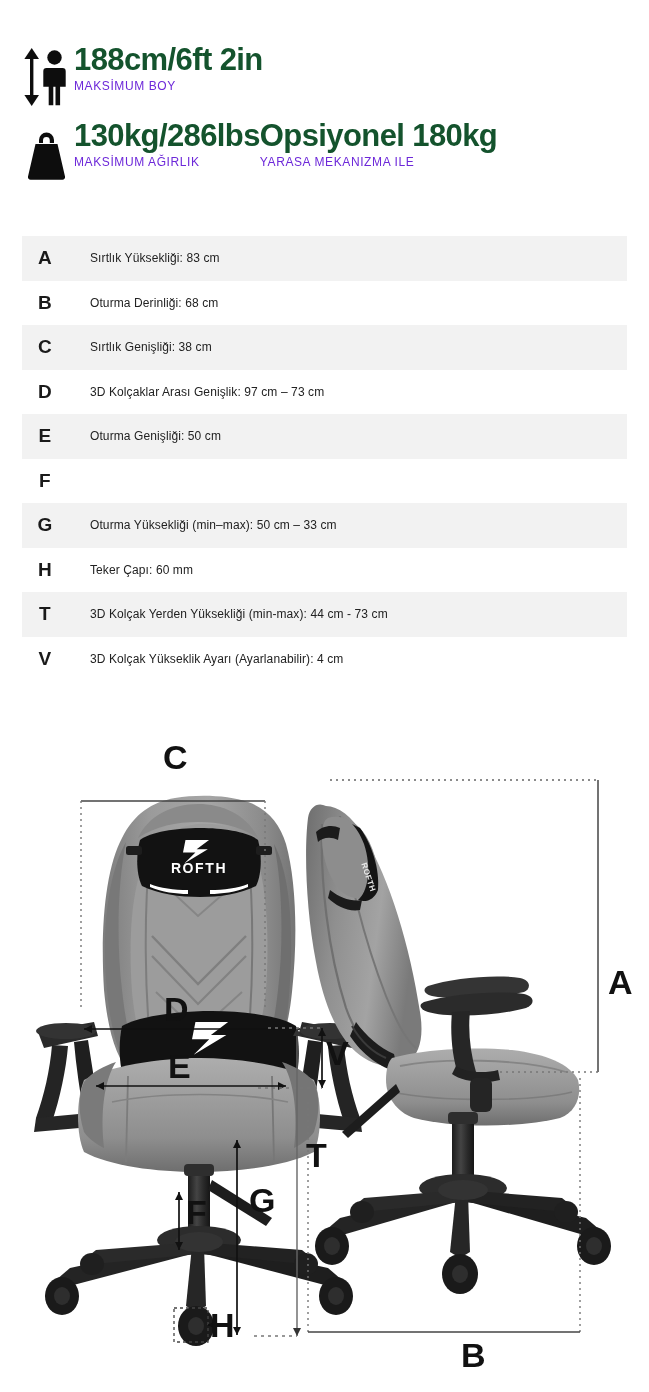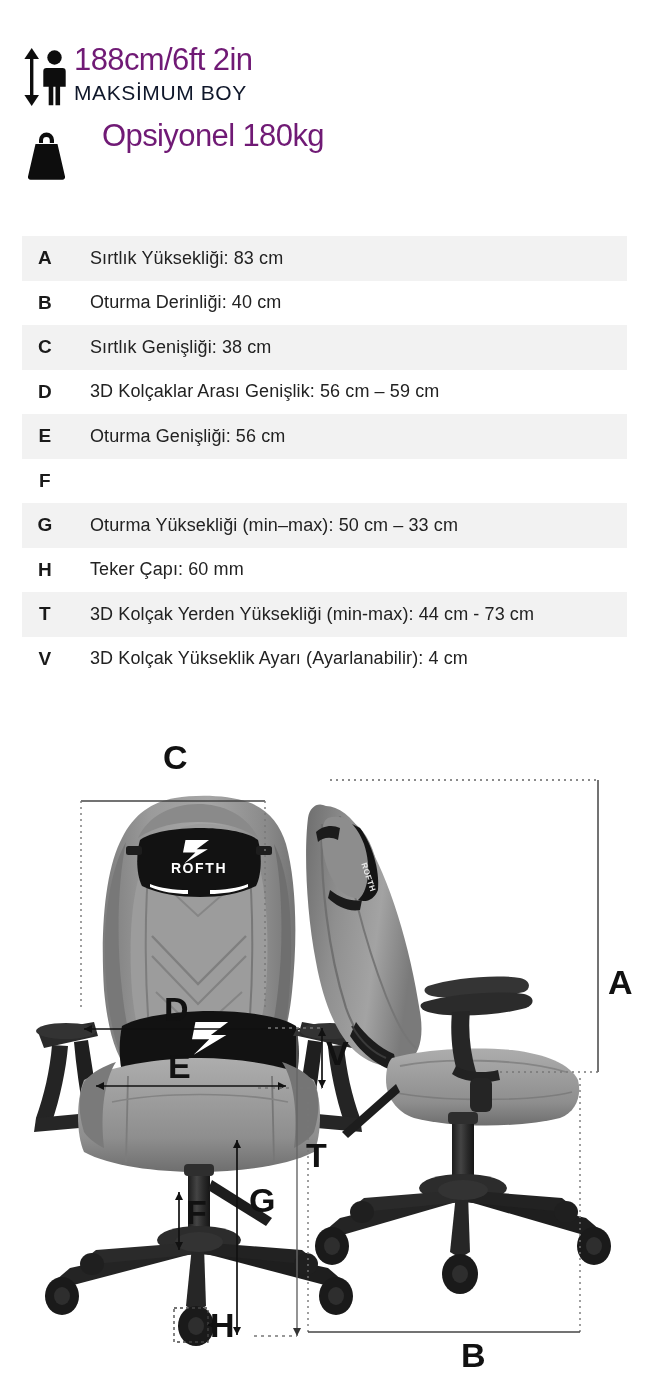--- a/index.html
+++ b/index.html
@@ -43,35 +43,35 @@
     flex: 0 0 56px;
     display: flex;
     align-items: center;
     justify-content: center;
     margin-top: 2px;
   }
 
   .spec-textgroup { display: flex; align-items: flex-start; }
 
   .spec-col { display: block; }
-  .spec-col.second { margin-left: 28px; }
+  .spec-col.second { }
 
   .spec-value {
     font-size: 31px;
-    font-weight: 400;
-    color: #701a75;
+    font-weight: 700;
+    color: #14532d;
     letter-spacing: -0.6px;
     line-height: 1.06;
     white-space: nowrap;
   }
 
   .spec-label {
-    font-size: 21px;
+    font-size: 12px;
     font-weight: 400;
-    color: #0f172a;
+    color: #6d28d9;
     letter-spacing: 0.6px;
     line-height: 1.5;
     white-space: nowrap;
   }
 
   
   .spec-table {
     position: absolute;
     left: 22px;
     top: 236px;
@@ -91,21 +91,21 @@
     flex: 0 0 46px;
     text-align: center;
     font-size: 19px;
     font-weight: 700;
     color: #1a1a1a;
     letter-spacing: 0.3px;
   }
 
   .tval {
     flex: 1 1 auto;
-    font-size: 18px;
+    font-size: 12px;
     font-weight: 400;
     color: #222222;
     letter-spacing: 0.1px;
     padding-left: 22px;
   }
 
   
   .diagrams {
     position: absolute;
     left: 0;
@@ -160,49 +160,54 @@
     <div class="spec-row row-weight">
       <div class="spec-icon">
         <svg width="54" height="56" viewBox="0 0 54 56">
           <g fill="#0d0d0d">
             <path d="M20 15 a7.5 7.5 0 0 1 15 0 v3 h-4.2 v-2.6 a3.4 3.4 0 0 0 -6.8 0 v2.6 H20 z"></path>
             <path d="M16.5 19 h22 l7.5 32.5 a2.6 2.6 0 0 1 -2.6 3.2 H11.6 a2.6 2.6 0 0 1 -2.6 -3.2 z"></path>
           </g>
         </svg>
       </div>
       <div class="spec-textgroup">
+        <div class="spec-col">
+          <div class="spec-value">130kg/286lbs</div>
+          <div class="spec-label">MAKSİMUM AĞIRLIK</div>
+        </div>
         <div class="spec-col second">
           <div class="spec-value">Opsiyonel 180kg</div>
+          <div class="spec-label">YARASA MEKANIZMA ILE</div>
         </div>
       </div>
     </div>
 
   </div>
 
   <div class="spec-table">
 
     <div class="trow alt">
       <div class="tkey">A</div>
       <div class="tval">Sırtlık Yüksekliği: 83 cm</div>
     </div>
     <div class="trow">
       <div class="tkey">B</div>
-      <div class="tval">Oturma Derinliği: 40 cm</div>
+      <div class="tval">Oturma Derinliği: 68 cm</div>
     </div>
     <div class="trow alt">
       <div class="tkey">C</div>
       <div class="tval">Sırtlık Genişliği: 38 cm</div>
     </div>
     <div class="trow">
       <div class="tkey">D</div>
-      <div class="tval">3D Kolçaklar Arası Genişlik: 56 cm – 59 cm</div>
+      <div class="tval">3D Kolçaklar Arası Genişlik: 97 cm – 73 cm</div>
     </div>
     <div class="trow alt">
       <div class="tkey">E</div>
-      <div class="tval">Oturma Genişliği: 56 cm</div>
+      <div class="tval">Oturma Genişliği: 50 cm</div>
     </div>
     <div class="trow">
       <div class="tkey">F</div>
     </div>
     <div class="trow alt">
       <div class="tkey">G</div>
       <div class="tval">Oturma Yüksekliği (min–max): 50 cm – 33 cm</div>
     </div>
     <div class="trow">
       <div class="tkey">H</div>

